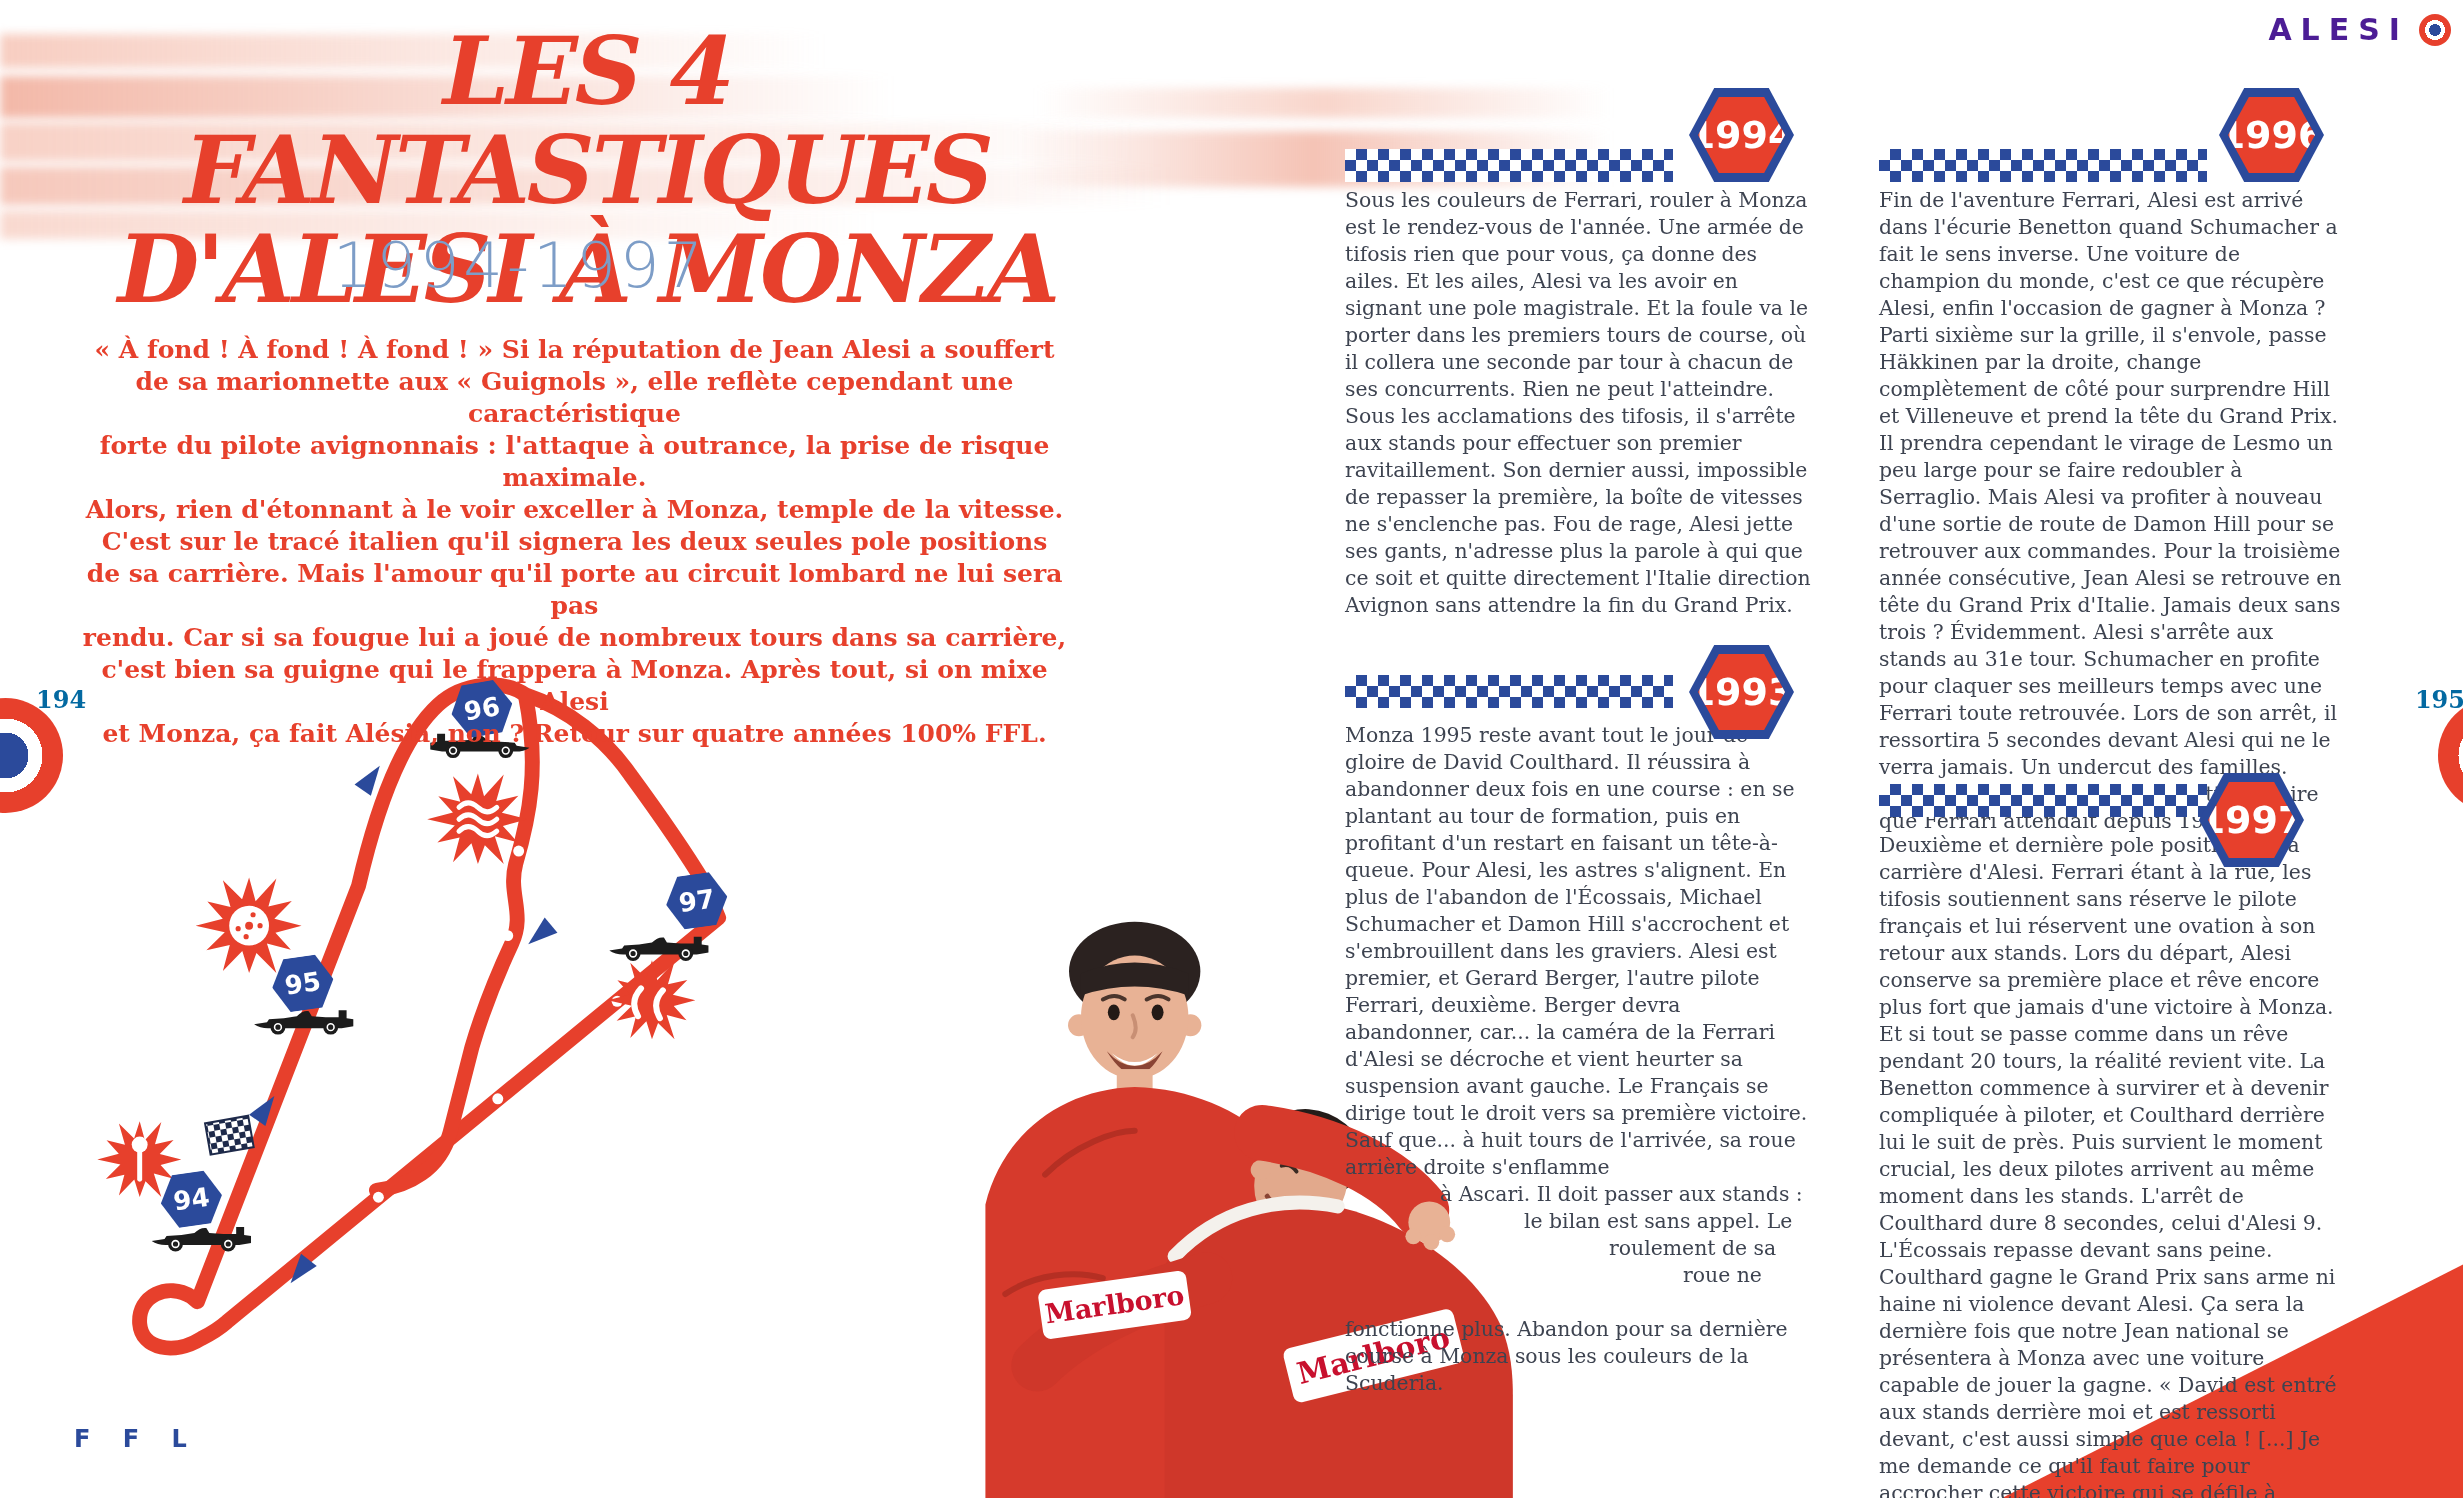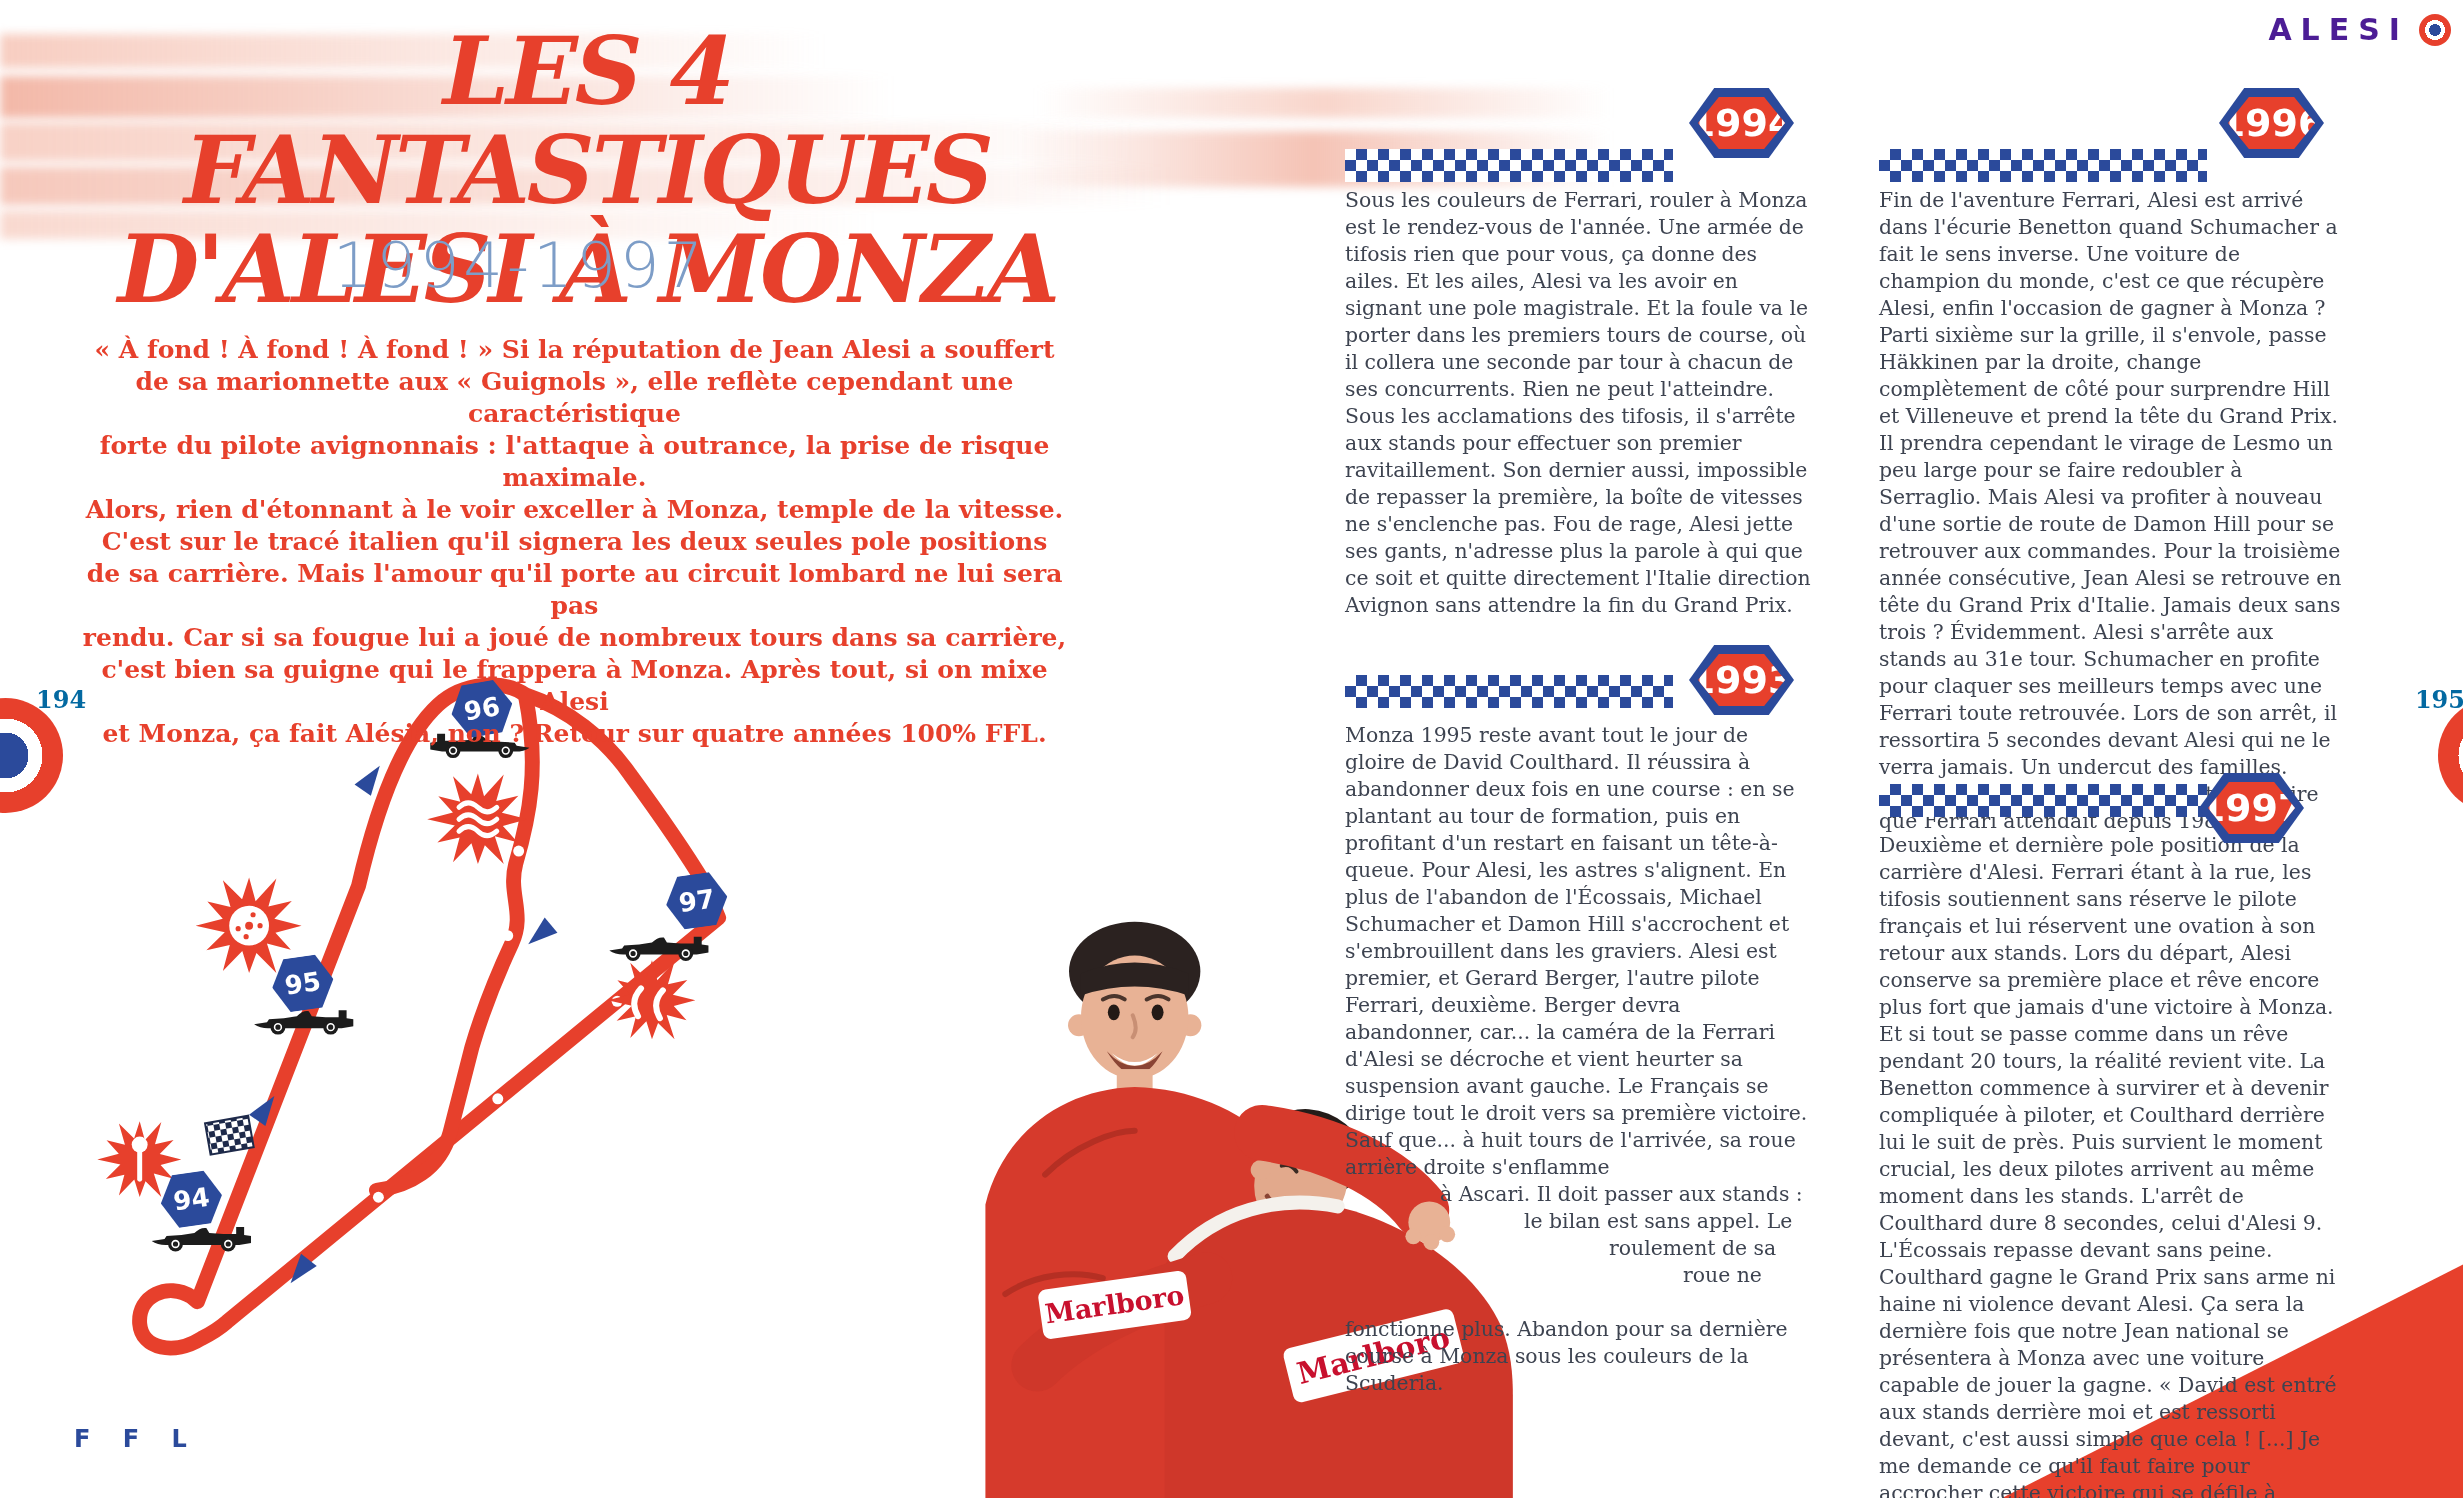--- a/index.html
+++ b/index.html
@@ -25,21 +25,21 @@
      background:radial-gradient(circle,#2b4a9b 0 6px,#fff 6px 10px,#e7402c 10px 16px);}
   
   .pagenum{color:#0369a1;font-weight:bold;font-size:24px;z-index:4;}
   .roundel-lg{width:115px;height:115px;border-radius:50%;z-index:2;
      background:radial-gradient(circle,#2b4a9b 0 23px,#fff 23px 37px,#e7402c 37px 58px);}
   
   .checker{height:33px;width:328px;z-index:3;
      background:conic-gradient(#2b4a9b 0 25%,#fff 0 50%,#2b4a9b 0 75%,#fff 0);
      background-size:22px 22px;}
   
-  .badge{width:105px;height:70px;z-index:4;}
+  .badge{width:105px;height:94px;z-index:4;}
   .hexclip{clip-path:polygon(0 50%,24% 0,76% 0,100% 50%,76% 100%,24% 100%);}
   .badge-outer{position:absolute;inset:0;background:#2b4a9b;}
   .badge-inner{position:absolute;inset:9px;background:#e7402c;display:flex;
                align-items:center;justify-content:center;}
   .badge-year{color:#fff;font-family:"DejaVu Sans",sans-serif;font-weight:bold;font-size:38px;}
   
   .sec-text{width:468px;color:#3d4350;font-size:20.4px;line-height:27px;z-index:3;}
   .step{float:left;clear:left;height:27px;}
   .footer-initials{left:74px;top:1425px;color:#2b4a9b;font-family:"DejaVu Sans",sans-serif;
         font-weight:bold;font-size:24px;letter-spacing:12px;z-index:4;}

